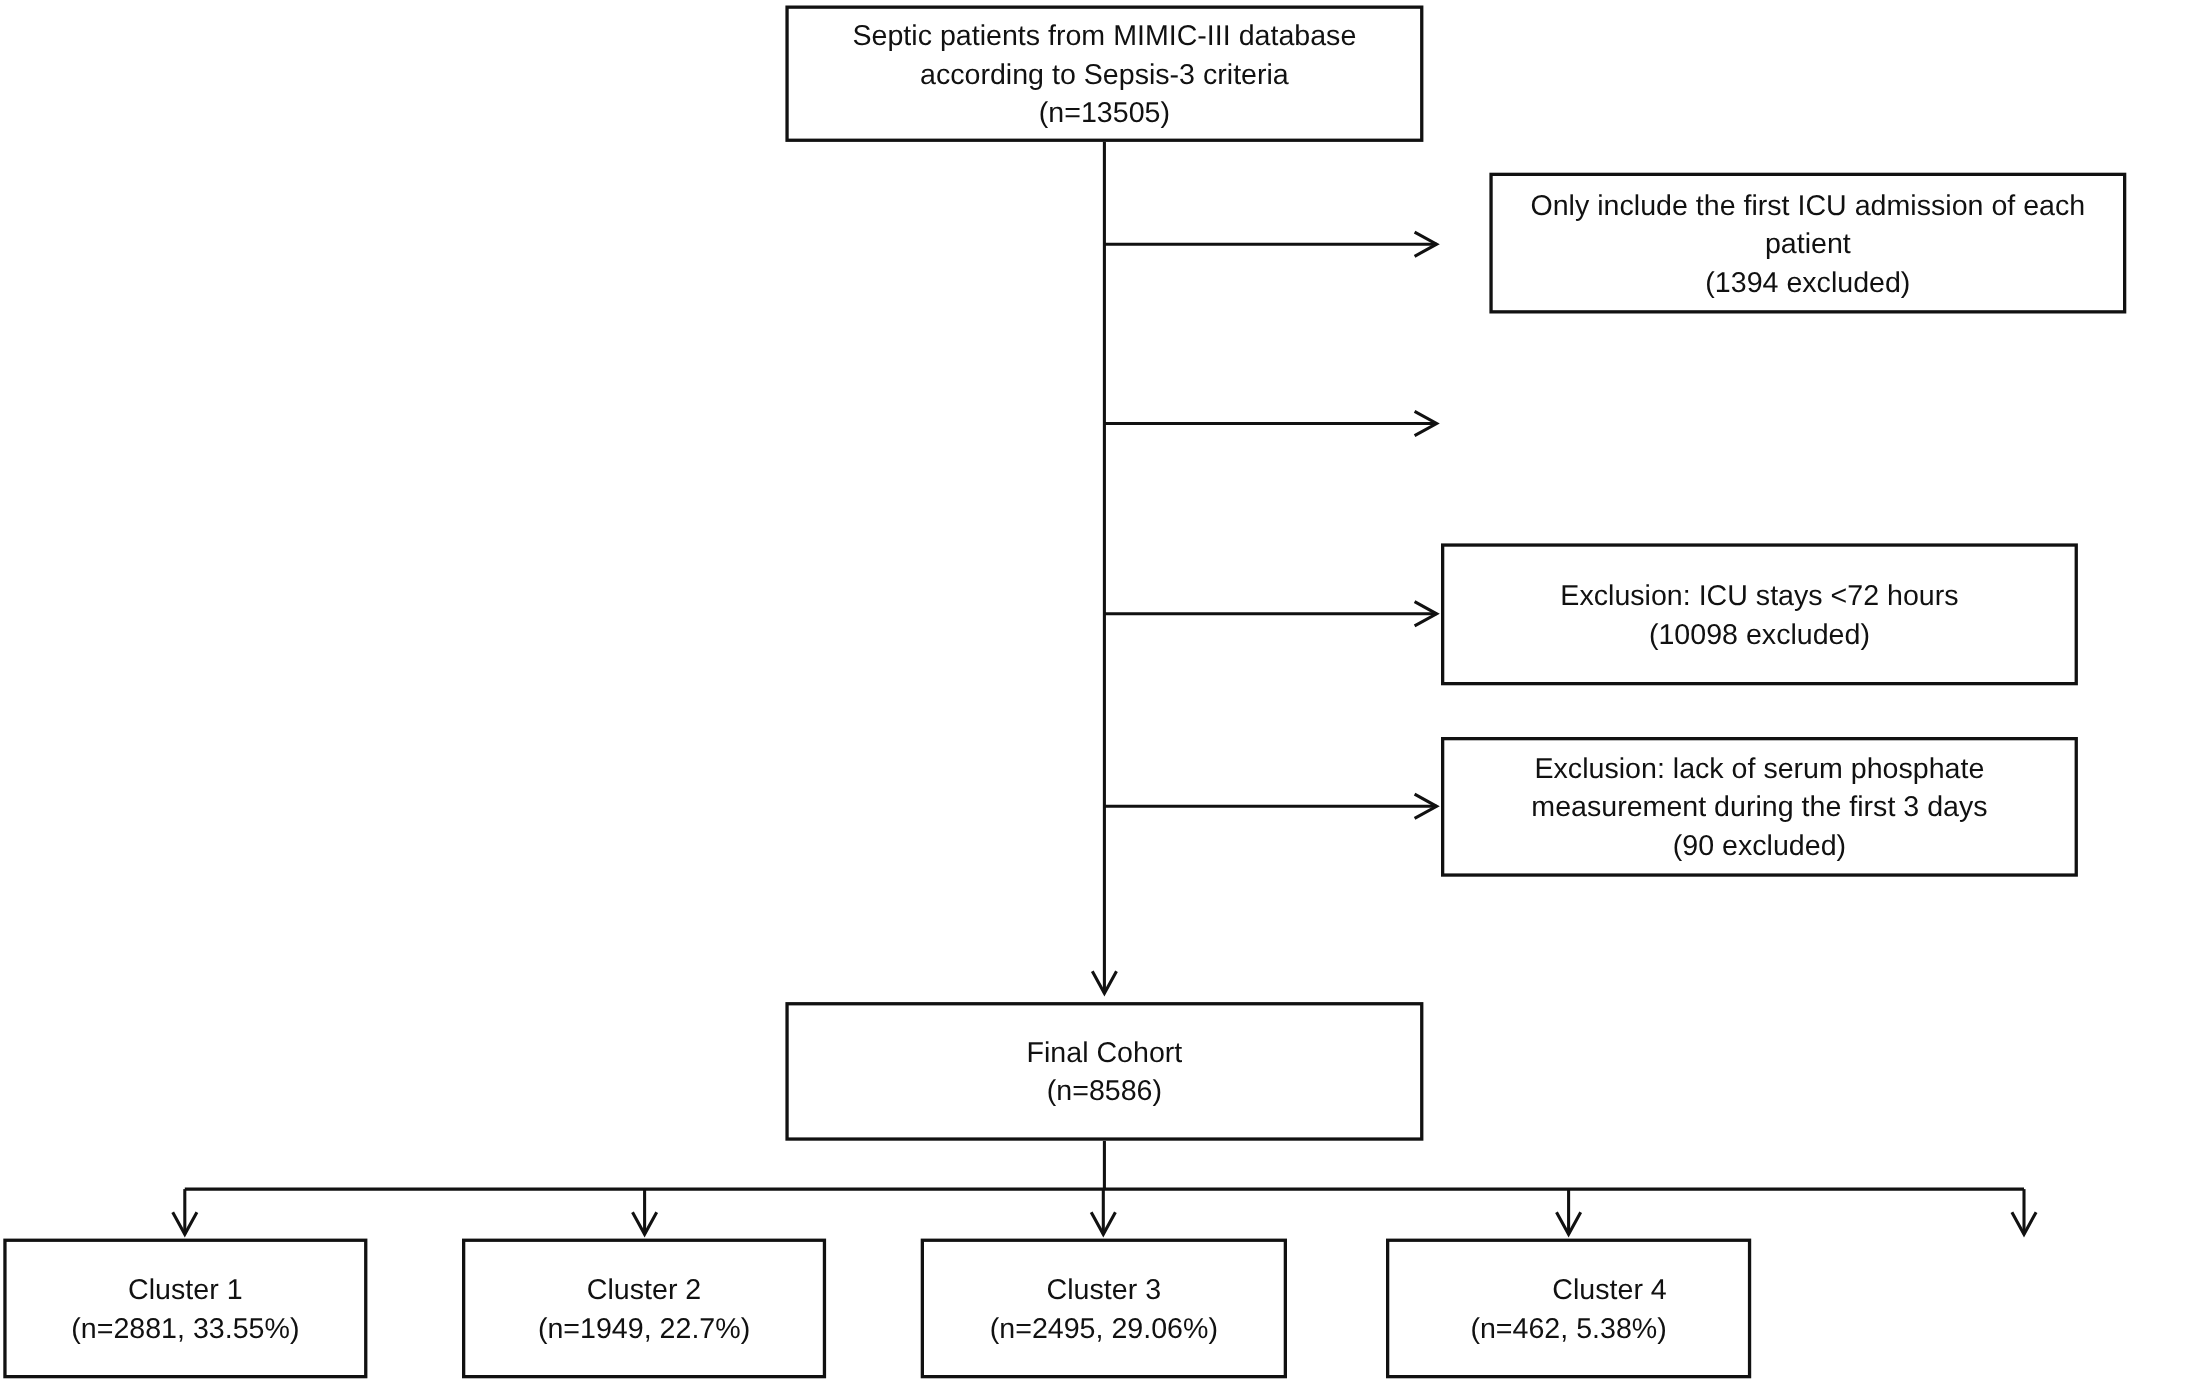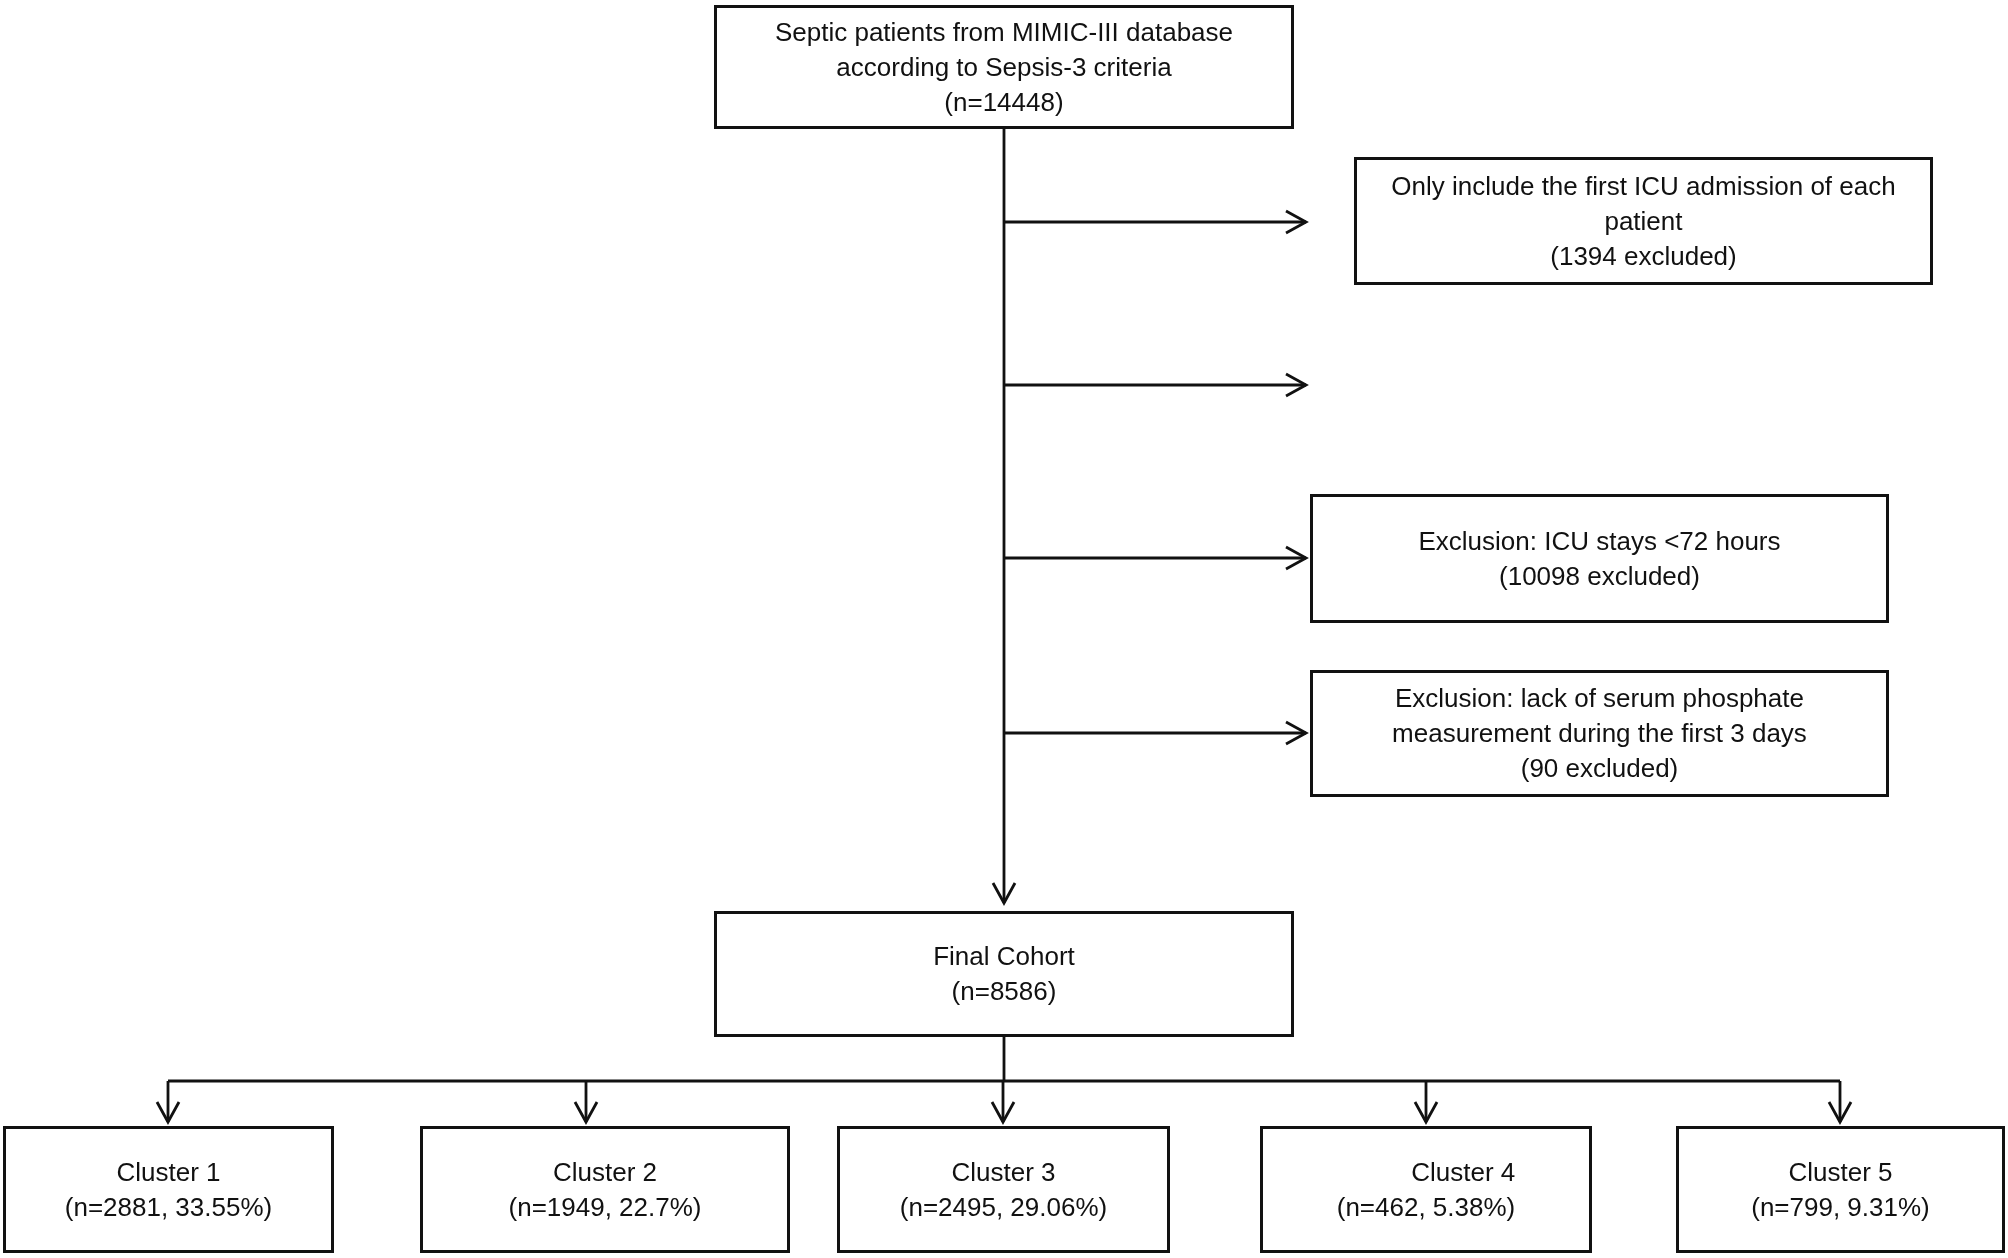--- a/index.html
+++ b/index.html
@@ -38,21 +38,21 @@
     padding:2px 4px;
   }
   
   .source { left:714px;  top:5px;    width:580px; height:124px; }
   .excl-1 { left:1310px; top:157px;  width:579px; height:128px;margin-left:44px; }
   .excl-2 { left:1310px; top:322px;  width:579px; height:127px; }
   .excl-3 { left:1310px; top:494px;  width:579px; height:129px; }
   .excl-4 { left:1310px; top:670px;  width:579px; height:127px;justify-content:center; }
   .final  { left:714px;  top:911px;  width:580px; height:126px; }
   .clus-1 { left:3px;    top:1126px; width:331px; height:127px; }
-  .clus-2 { left:420px;  top:1126px; width:370px; height:127px; }
+  .clus-2 { left:420px;  top:1126px; width:331px; height:127px; }
   .clus-3 { left:837px;  top:1126px; width:333px; height:127px; }
   .clus-4 { left:1260px; top:1126px; width:332px; height:127px;text-align:right; }
   .clus-5 { left:1676px; top:1126px; width:329px; height:127px; }
   .ln{stroke:var(--line);stroke-width:2.8;fill:none;}
 </style>
 </head>
 <body>
 
 <div class="canvas">
 
@@ -75,21 +75,21 @@
     <path class="ln" marker-end="url(#arrowhead)" d="M168,1081 L168,1122"></path>
     <path class="ln" marker-end="url(#arrowhead)" d="M586,1081 L586,1122"></path>
     <path class="ln" marker-end="url(#arrowhead)" d="M1003,1081 L1003,1122"></path>
     <path class="ln" marker-end="url(#arrowhead)" d="M1426,1081 L1426,1122"></path>
     <path class="ln" marker-end="url(#arrowhead)" d="M1840,1081 L1840,1122"></path>
   </svg>
 
   <div class="box source">
     <span>Septic patients from MIMIC-III database
 according to Sepsis-3 criteria
-(n=14448)</span>
+(n=13505)</span>
   </div>
 
   <div class="box excl-1">
     <span>Only include the first ICU admission of each
 patient
 (1394 excluded)</span>
   </div>
 
 
   <div class="box excl-3">
@@ -121,18 +121,14 @@
   <div class="box clus-3">
     <span>Cluster 3
 (n=2495, 29.06%)</span>
   </div>
 
   <div class="box clus-4">
     <span>Cluster 4
 (n=462, 5.38%)</span>
   </div>
 
-  <div class="box clus-5">
-    <span>Cluster 5
-(n=799, 9.31%)</span>
-  </div>
 
 </div>
 
 </body></html>

